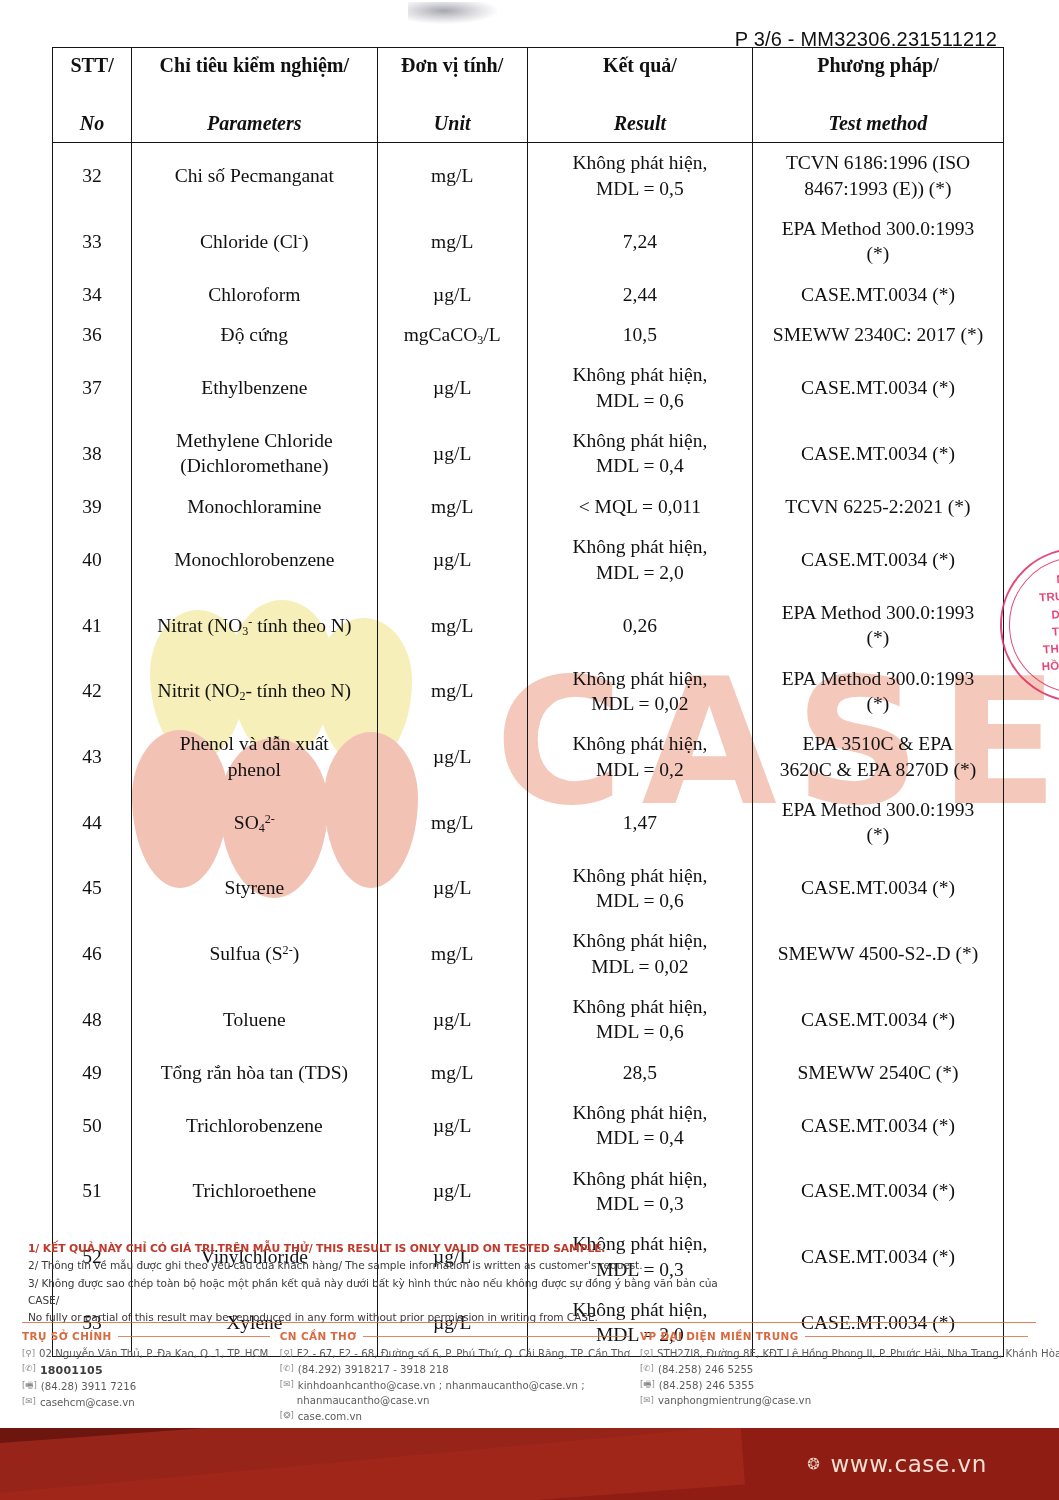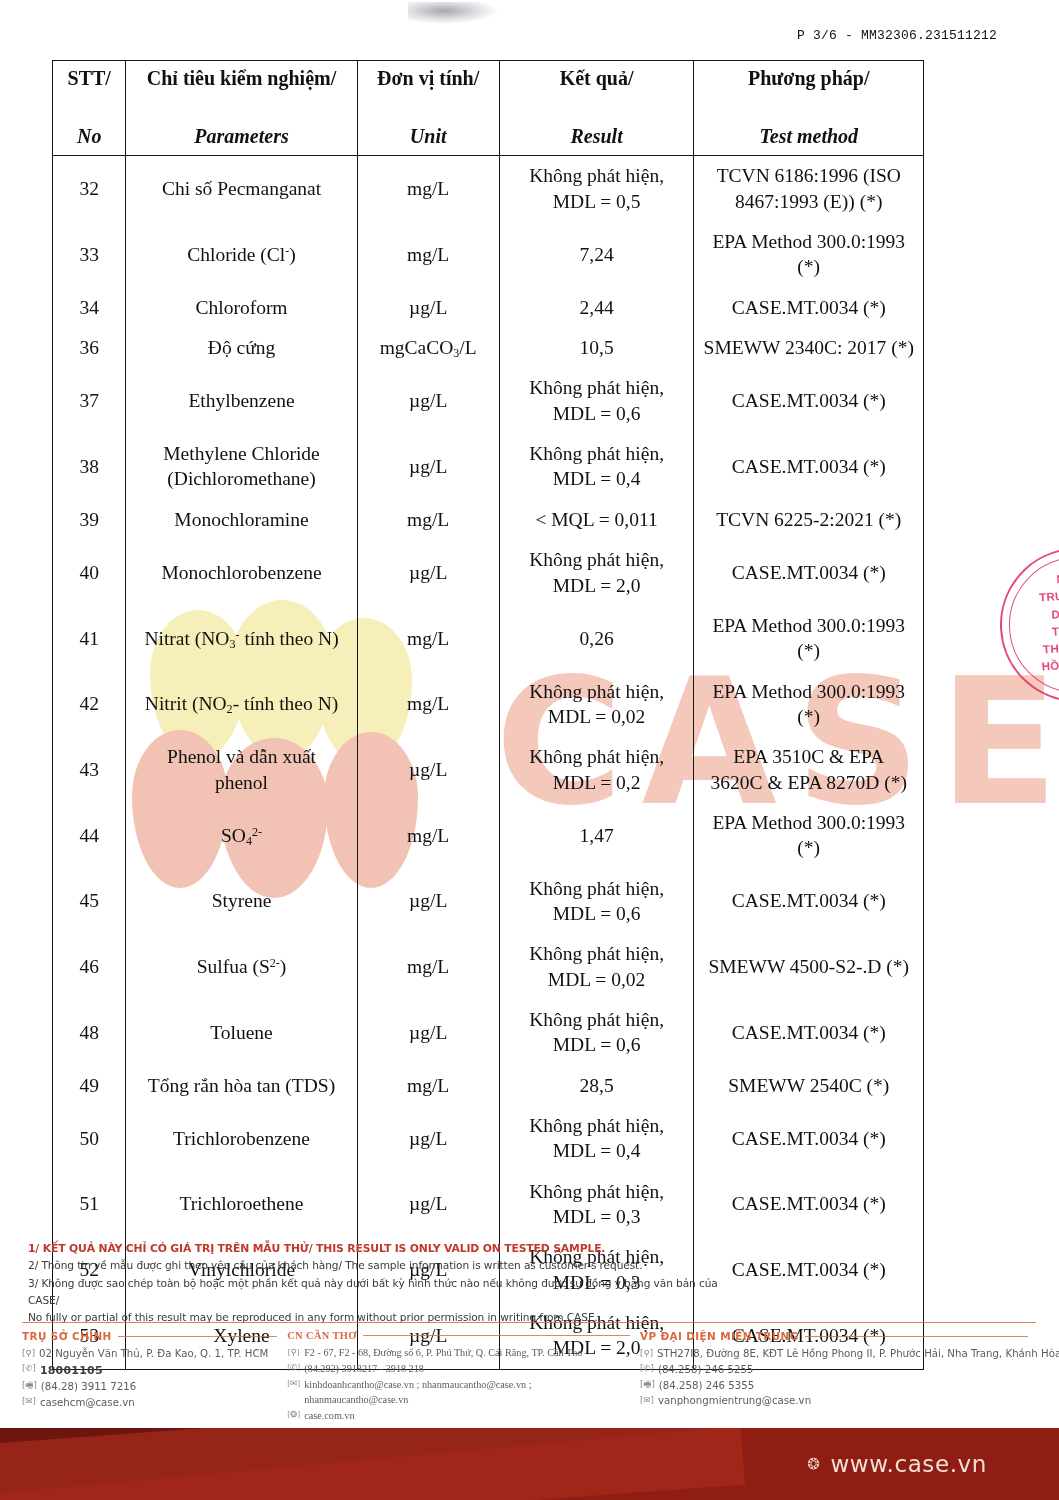--- a/index.html
+++ b/index.html
@@ -49,32 +49,32 @@
     position: absolute;
     border-radius: 50% 50% 50% 50% / 42% 42% 58% 58%;
   }
   .petal.y { background: #f7efb9; }
   .petal.p { background: #f2c3b4; }
 
   
   .doc-code {
     position: absolute;
     right: 62px; top: 28px;
-    font-family: Liberation Mono, monospace;
-    font-size: 13px;
+    font-family: Liberation Sans, sans-serif;
+    font-size: 20px;
     letter-spacing: .2px;
     white-space: nowrap;
     z-index: 3;
   }
 
   
   .report-table {
     position: absolute;
-    left: 52px; top: 60px;
-    width: 872px;
+    left: 52px; top: 47px;
+    width: 952px;
     border-collapse: collapse;
     z-index: 2;
     background: transparent;
   }
   .report-table th, .report-table td {
     border: 1.5px solid #151515;
     vertical-align: middle;
     padding: 0;
     background: transparent;
   }
@@ -182,21 +182,21 @@
     position: absolute;
     left: 22px; top: 1330px;
     width: 1016px;
     display: flex;
     z-index: 3;
     font-family: "DejaVu Sans", sans-serif;
     color: #5b5b5b;
   }
   .col-office { padding-right: 10px; }
   .col-office.o1 { width: 268px; }
-  .col-office.o2 { width: 360px; font-family: Liberation Serif, serif; }
+  .col-office.o2 { width: 360px; }
   .col-office.o3 { width: 388px; }
 
   .office-title {
     display: flex;
     align-items: center;
     gap: 6px;
     color: #d9693f;
     font-size: 10.4px;
     font-weight: 700;
     letter-spacing: .4px;

